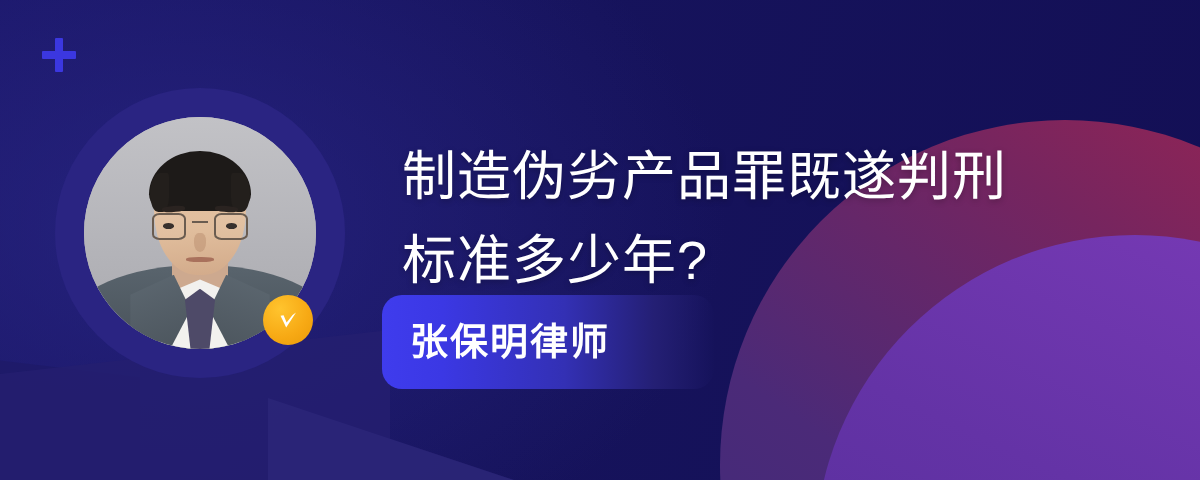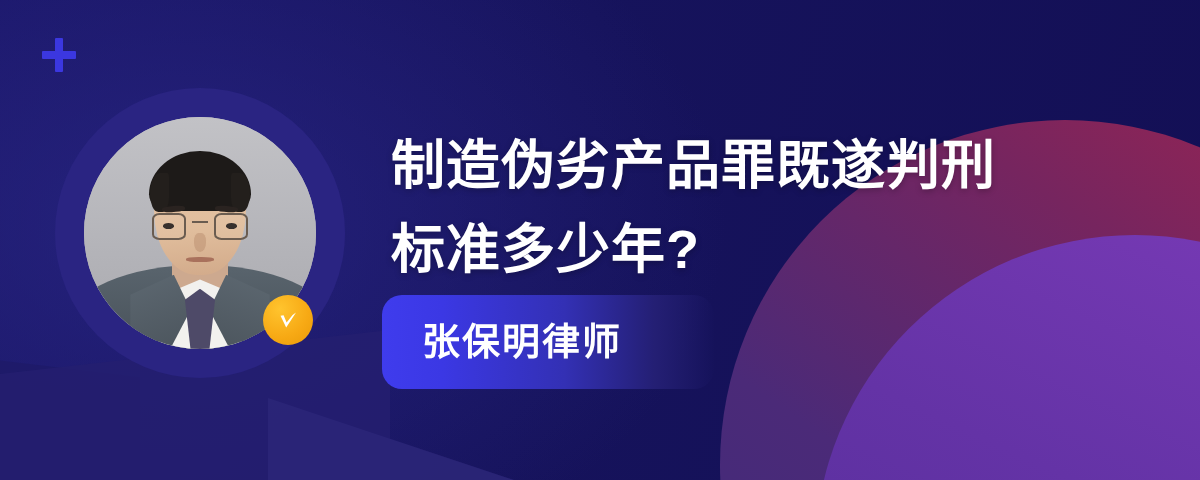--- a/index.html
+++ b/index.html
@@ -308,41 +308,41 @@
   .verified-badge svg { display: block; }
 
   
   .content {
     position: absolute;
     left: 386px;
     top: 118px;
     width: 760px;
   }
   .headline {
-    margin: 5px;
+    margin: 16px;
     color: #ffffff;
     font-size: 54px;
     line-height: 84px;
-    font-weight: 700;
+    font-weight: 400;
     letter-spacing: 1px;
     white-space: pre-line;
     text-shadow: 0 2px 6px rgba(0,0,0,0.25);
   }
 
   .name-pill {
     position: absolute;
     left: 382px;
     top: 295px;
     width: 332px;
     height: 94px;
     border-radius: 20px;
     background: linear-gradient(90deg, #3f3ced 0%, #3b38e4 18%, #3330b4 55%, #241f74 82%, rgba(22,19,92,0.35) 100%);
     display: flex;
     align-items: center;
-    padding-left: 40px;
+    padding-left: 28px;
   }
   .name-pill-label {
     color: #ffffff;
     font-size: 38px;
     font-weight: 700;
     letter-spacing: 2px;
     line-height: 1;
   }
 </style>
 </head>

